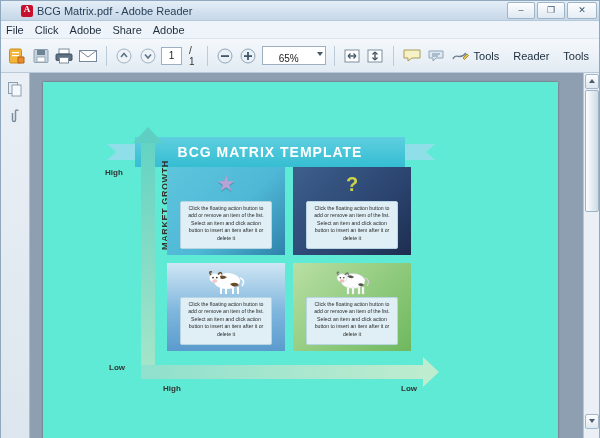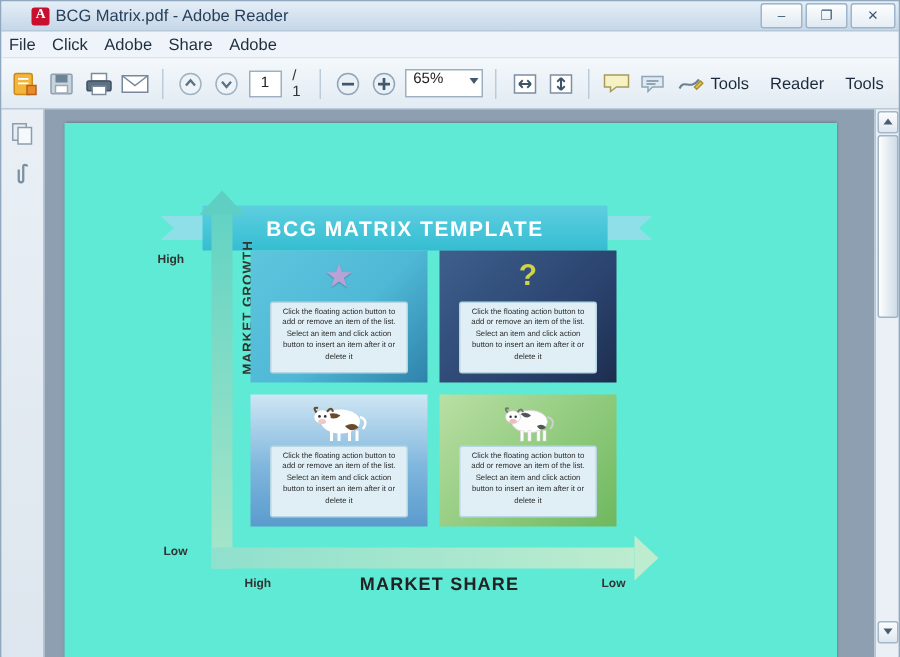--- a/index.html
+++ b/index.html
@@ -137,22 +137,22 @@
     font-size: 10px;
     color: #333;
     margin-left: 3px;
   }
   .zoombox {
     height: 17px;
     min-width: 46px;
     border: 1px solid #9cb0c2;
     background: #fff;
     display: flex;
-    align-items: flex-start;
-    padding-left: 4px;
+    align-items: flex-end;
+    padding-left: 16px;
     font-size: 10px;
     color: #222;
     position: relative;
   }
   .zoombox .arrow {
     position: absolute;
     right: 2px; top: 5px;
     width: 0; height: 0;
     border-left: 3.5px solid transparent;
     border-right: 3.5px solid transparent;
@@ -587,21 +587,20 @@
         <div class="ribbon-l"></div>
         <div class="ribbon-r"></div>
         <div class="banner">
           <div class="banner-title">BCG MATRIX TEMPLATE</div>
         </div>
 
         <div class="v-arrow"></div>
         <div class="h-arrow"></div>
 
         <div class="axis-label-y">MARKET GROWTH</div>
-        <div class="axis-label-x">MARKET SHARE</div>
 
         <div class="tick tick-high-y">High</div>
         <div class="tick tick-low-y">Low</div>
         <div class="tick tick-high-x">High</div>
         <div class="tick tick-low-x">Low</div>
 
         <div class="quad q1">
           <div class="q-glyph star-glyph">★</div>
           <div class="callout">
             <p>Click the floating action button to add or remove an item of the list. Select an item and click action button to insert an item after it or delete it</p>

